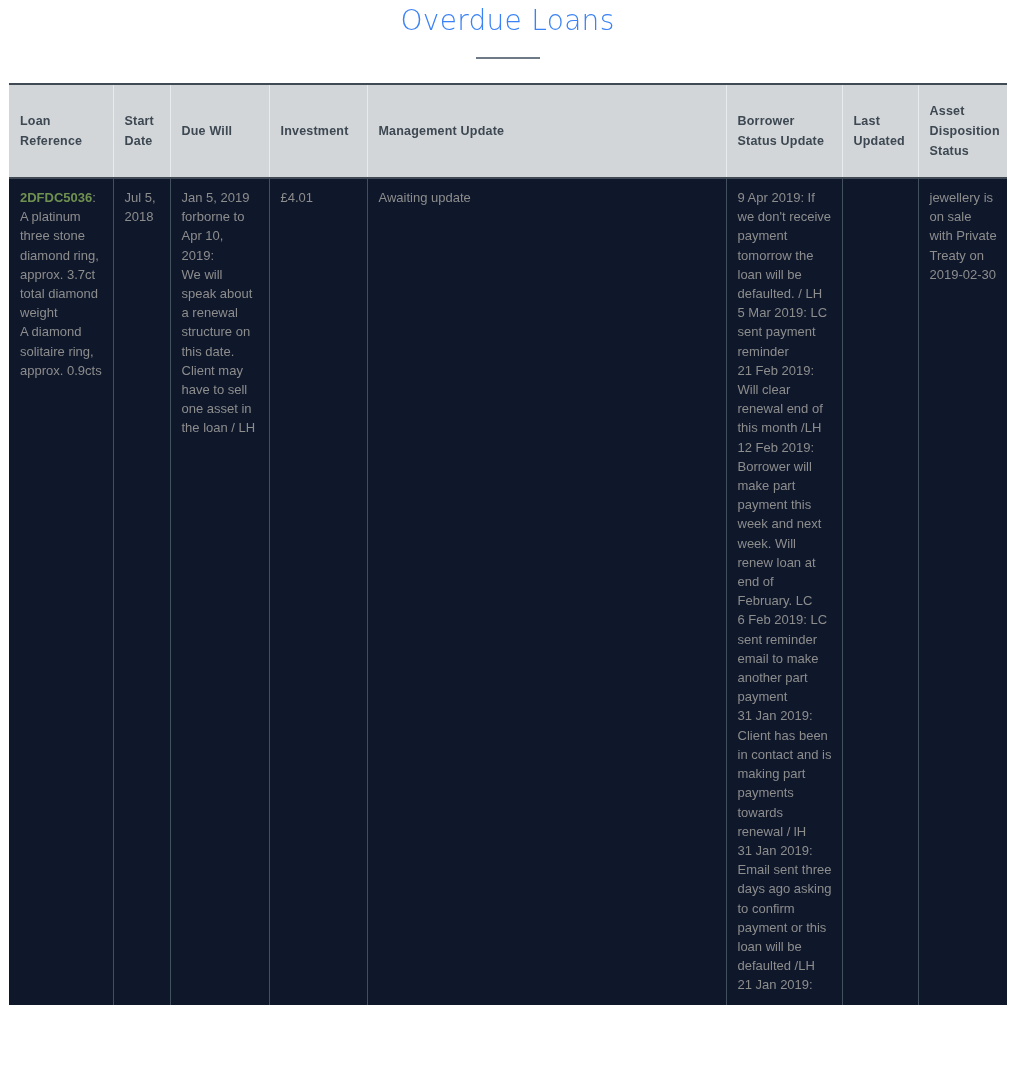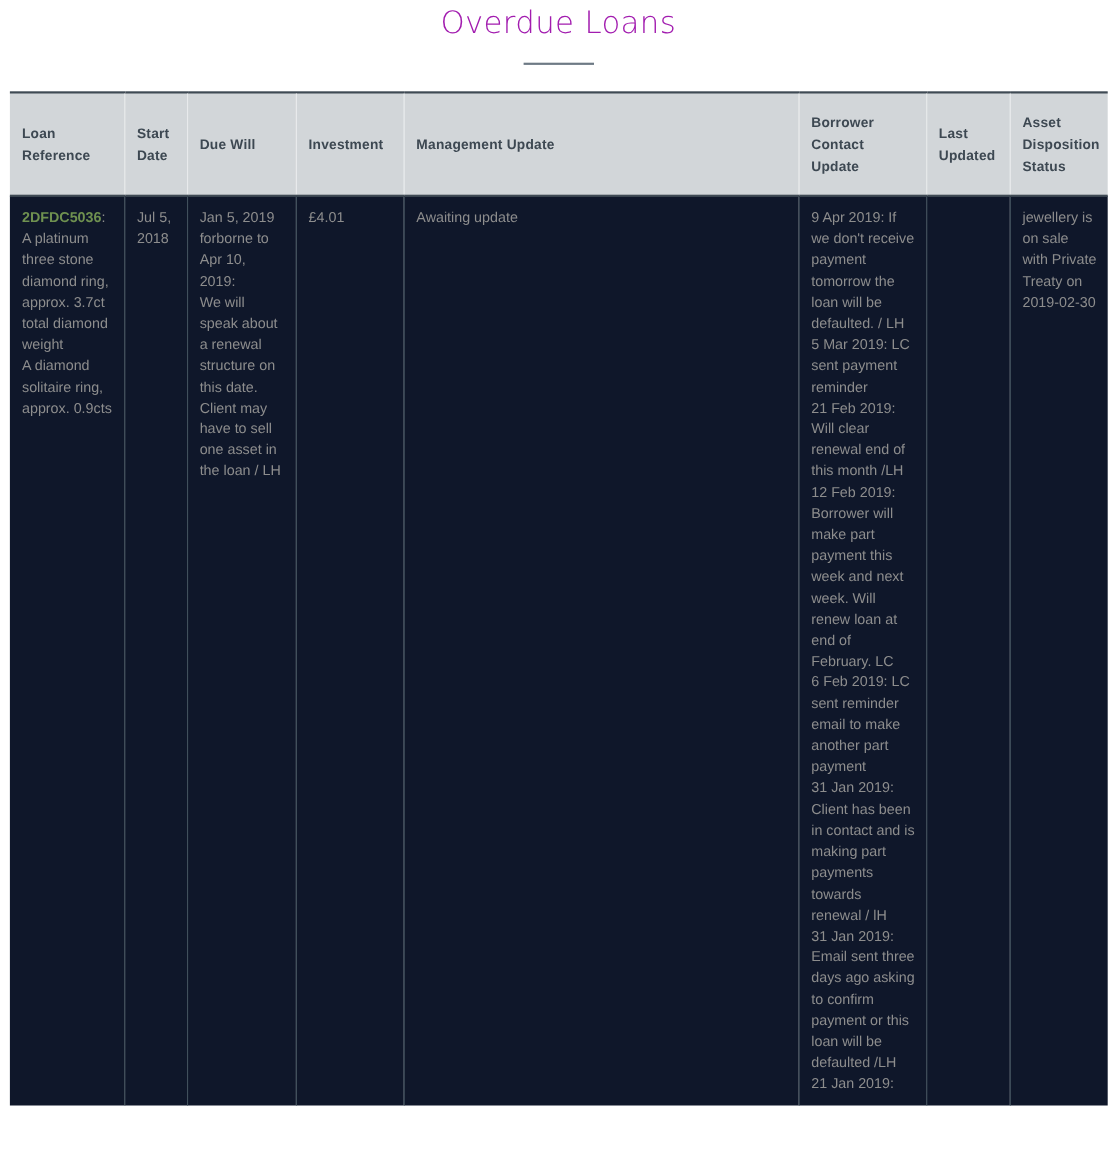--- a/index.html
+++ b/index.html
@@ -24,21 +24,21 @@
 
   
   .title-block {
     padding-top: 4px;
     text-align: center;
   }
   .page-title {
     font-family: "DejaVu Sans", sans-serif;
     font-size: 28px;
     font-weight: 300;
-    color: #a21caf;
+    color: #3b82f6;
     letter-spacing: 0.3px;
     line-height: 34px;
     margin: 0;
   }
   .title-rule {
     width: 64px;
     height: 0;
     border-top: 2px solid #6e7a85;
     margin: 19px auto 0 auto;
   }
@@ -126,21 +126,21 @@
           <col class="c-last">
           <col class="c-asset">
       </colgroup>
       <thead>
         <tr>
           <th>Loan Reference</th>
           <th>Start Date</th>
           <th>Due Will</th>
           <th>Investment</th>
           <th>Management Update</th>
-          <th>Borrower Contact Update</th>
+          <th>Borrower Status Update</th>
           <th>Last Updated</th>
           <th>Asset Disposition Status</th>
         </tr>
       </thead>
       <tbody>
         <tr>
           <td><span class="loan-ref">2DFDC5036</span><span class="loan-ref-colon">:</span><span>A platinum three stone diamond ring, approx. 3.7ct total diamond weight
 A diamond solitaire ring, approx. 0.9cts</span></td>
 
           <td>Jul 5, 2018</td>

